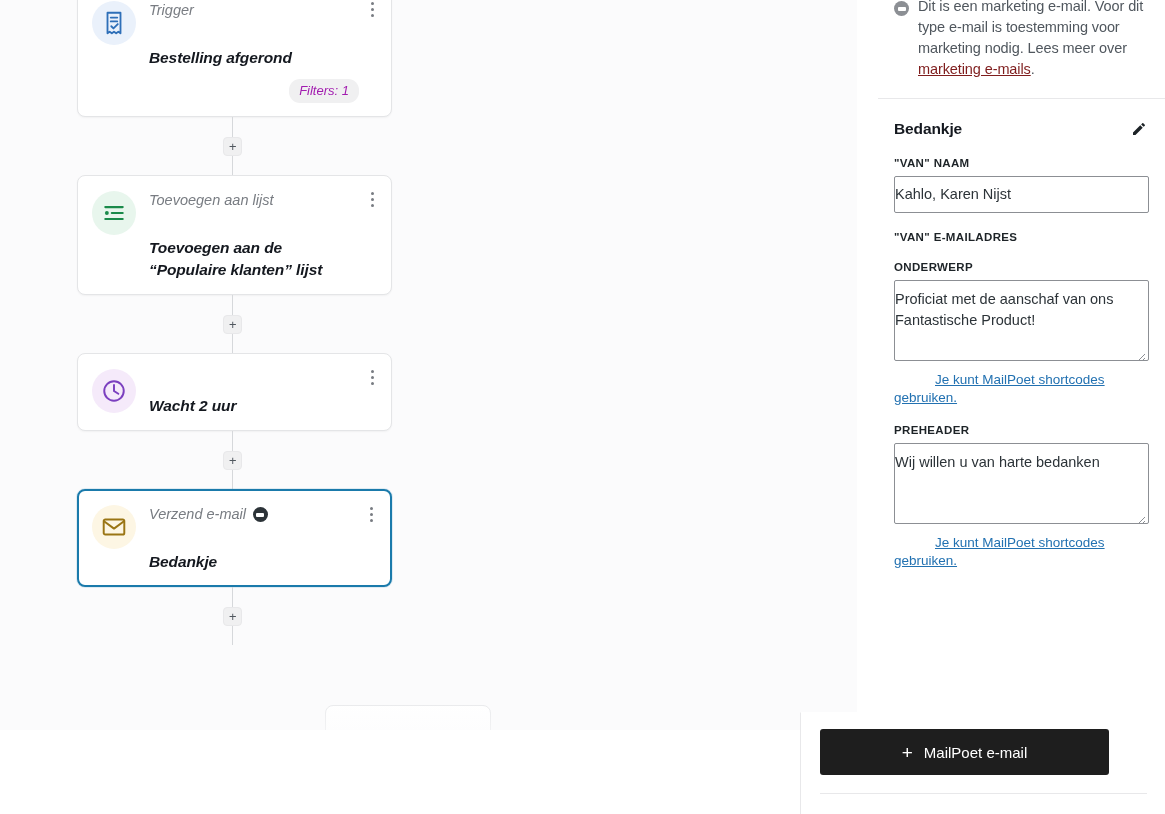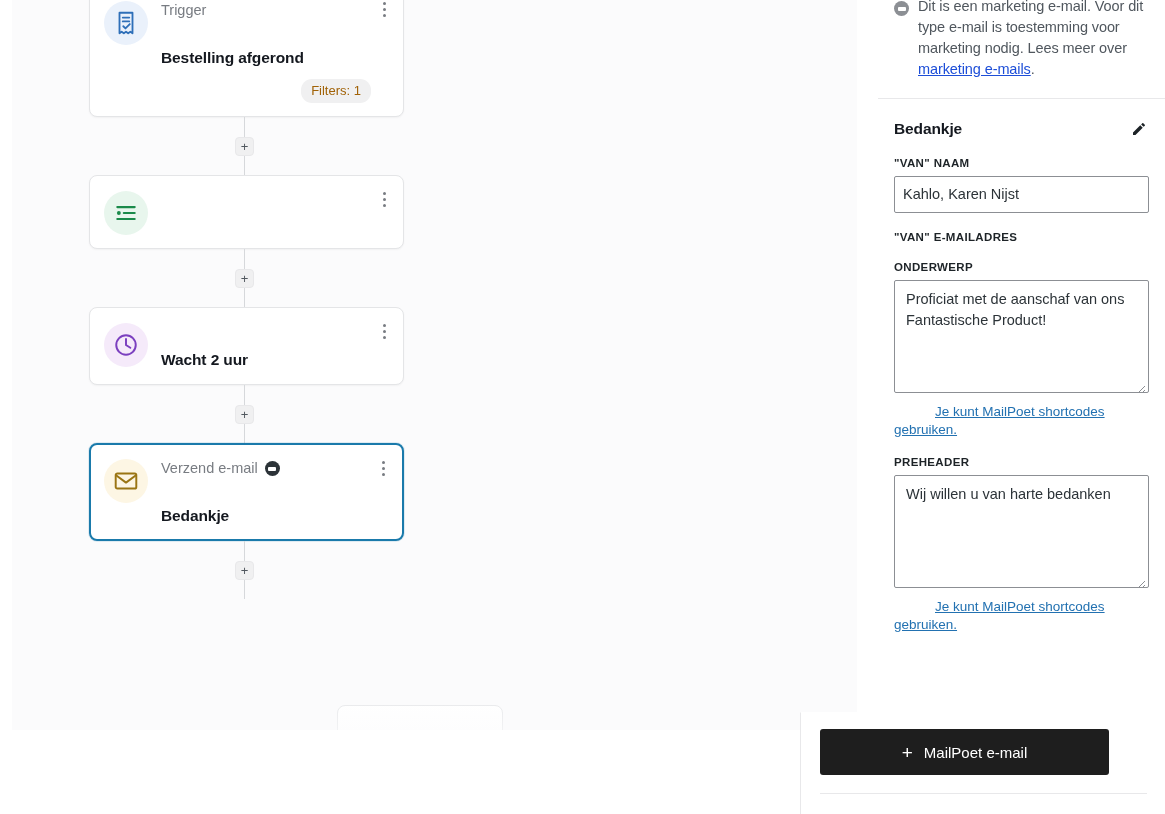--- a/index.html
+++ b/index.html
@@ -8,22 +8,22 @@
     width: 1165px; height: 814px;
     overflow: hidden;
     background: #ffffff;
     font-family: "Liberation Sans", sans-serif;
     -webkit-font-smoothing: antialiased;
   }
   #root { position: relative; width: 1165px; height: 814px; background: #ffffff; }
 
   
   #canvas {
-    position: absolute; left: 12px; top: 0; width: 857px; height: 730px;
-    background: #fbfbfc; overflow: hidden;
+    position: absolute; left: 0; top: 0; width: 857px; height: 730px;
+    background: #fbfbfc; overflow: hidden; font-style: italic;
   }
 
   .wf-col { position: absolute; left: 77px; top: -15px; width: 315px; }
 
   .wf-card {
     position: relative;
     background: #ffffff;
     border: 1px solid #e4e5e7;
     border-radius: 8px;
     box-shadow: 0 1px 2px rgba(0,0,0,0.045);
@@ -63,21 +63,21 @@
 
   .kebab {
     position: absolute; top: 12px; right: 11px;
     width: 16px; height: 22px;
     display: flex; flex-direction: column; align-items: center; justify-content: center; gap: 3px;
   }
   .kebab i { display: block; width: 3px; height: 3px; border-radius: 50%; background: #787c82; }
 
   .wf-badge-row { display: flex; justify-content: flex-end; margin-top: 10px; }
   .filters-pill {
-    background: #f0f0f1; color: #a16207;
+    background: #f0f0f1; color: #a21caf;
     font-size: 13px; line-height: 18px;
     padding: 3px 10px; border-radius: 11px;
   }
 
   .marketing-dot {
     width: 15px; height: 15px; border-radius: 50%;
     background: #2c3338; display: inline-flex;
     align-items: center; justify-content: center;
   }
   .marketing-dot b {
@@ -127,49 +127,49 @@
   }
   .notice-icon {
     flex: 0 0 auto; margin-top: 5px;
     width: 15px; height: 15px; border-radius: 50%;
     background: #8c8f94; display: flex; align-items: center; justify-content: center;
   }
   .notice-icon b { display: block; width: 8px; height: 4px; border-radius: 1px; background: #ffffff; }
   .notice-text {
     font-size: 14.5px; line-height: 21px; color: #50575e; letter-spacing: -0.1px;
   }
-  .notice-text a { color: #1d4ed8; text-decoration: underline; }
+  .notice-text a { color: #7f1d1d; text-decoration: underline; }
 
   .panel-divider { height: 1px; background: #e8e8ea; margin: 18px 0 0 0; }
 
   .panel-head {
     display: flex; align-items: center; justify-content: space-between;
     padding: 20px 16px 0 16px;
   }
   .panel-head h2 {
     margin: 0; font-size: 15.5px; font-weight: bold; color: #14181f; letter-spacing: -0.1px;
   }
   .pencil-btn { width: 20px; height: 20px; display: flex; align-items: center; justify-content: center; }
 
   .field { padding: 0 16px; margin-top: 18px; }
   .field-label {
     font-size: 11.5px; font-weight: bold; color: #1d2327;
     letter-spacing: 0.35px; margin-bottom: 7px;
   }
   .field-input {
     width: 100%; height: 37px; border: 1px solid #8c8f94; border-radius: 2px;
-    background: #ffffff; padding: 0 8px;
+    background: #ffffff; padding: 0 0;
     font-family: "Liberation Sans", sans-serif;
     font-size: 14.5px; color: #2c3338; line-height: 35px;
     overflow: hidden; white-space: nowrap;
   }
   .field-area {
     position: relative;
-    width: 100%; height: 113px; border: 1px solid #8c8f94; border-radius: 2px;
-    background: #ffffff; padding: 8px 11px;
+    width: 100%; height: 81px; border: 1px solid #8c8f94; border-radius: 2px;
+    background: #ffffff; padding: 8px 0;
     font-family: "Liberation Sans", sans-serif;
     font-size: 14.5px; color: #2c3338; line-height: 21px;
     overflow: hidden;
   }
   .resize-grip {
     position: absolute; right: 2px; bottom: 2px; width: 11px; height: 11px;
   }
   .helper-link { padding: 0 16px; margin-top: 9px; }
   .helper-link a {
     font-size: 13.5px; color: #2271b1; text-decoration: underline; margin-left: 41px;
@@ -229,20 +229,26 @@
       </div>
 
       <div class="wf-card">
         <div class="wf-icon ico-list">
           <svg width="26" height="26" viewBox="0 0 24 24" fill="none" stroke="#1a8a4a" stroke-width="2" stroke-linecap="round">
             <line x1="4" y1="6.5" x2="20" y2="6.5"></line>
             <line x1="10" y1="12" x2="20" y2="12"></line>
             <line x1="4" y1="17.5" x2="20" y2="17.5"></line>
             <circle cx="5.4" cy="12" r="1.8" fill="#1a8a4a" stroke="none"></circle>
           </svg>
+        </div>
+        <div class="wf-body">
+          <div class="wf-kicker">
+            <span>Toevoegen aan lijst</span>
+          </div>
+          <div class="wf-title">Toevoegen aan de “Populaire klanten” lijst</div>
         </div>
         <div class="kebab">
             <i></i>
             <i></i>
             <i></i>
           </div>
       </div>
 
       <div class="conn">
         <div class="line"></div>

